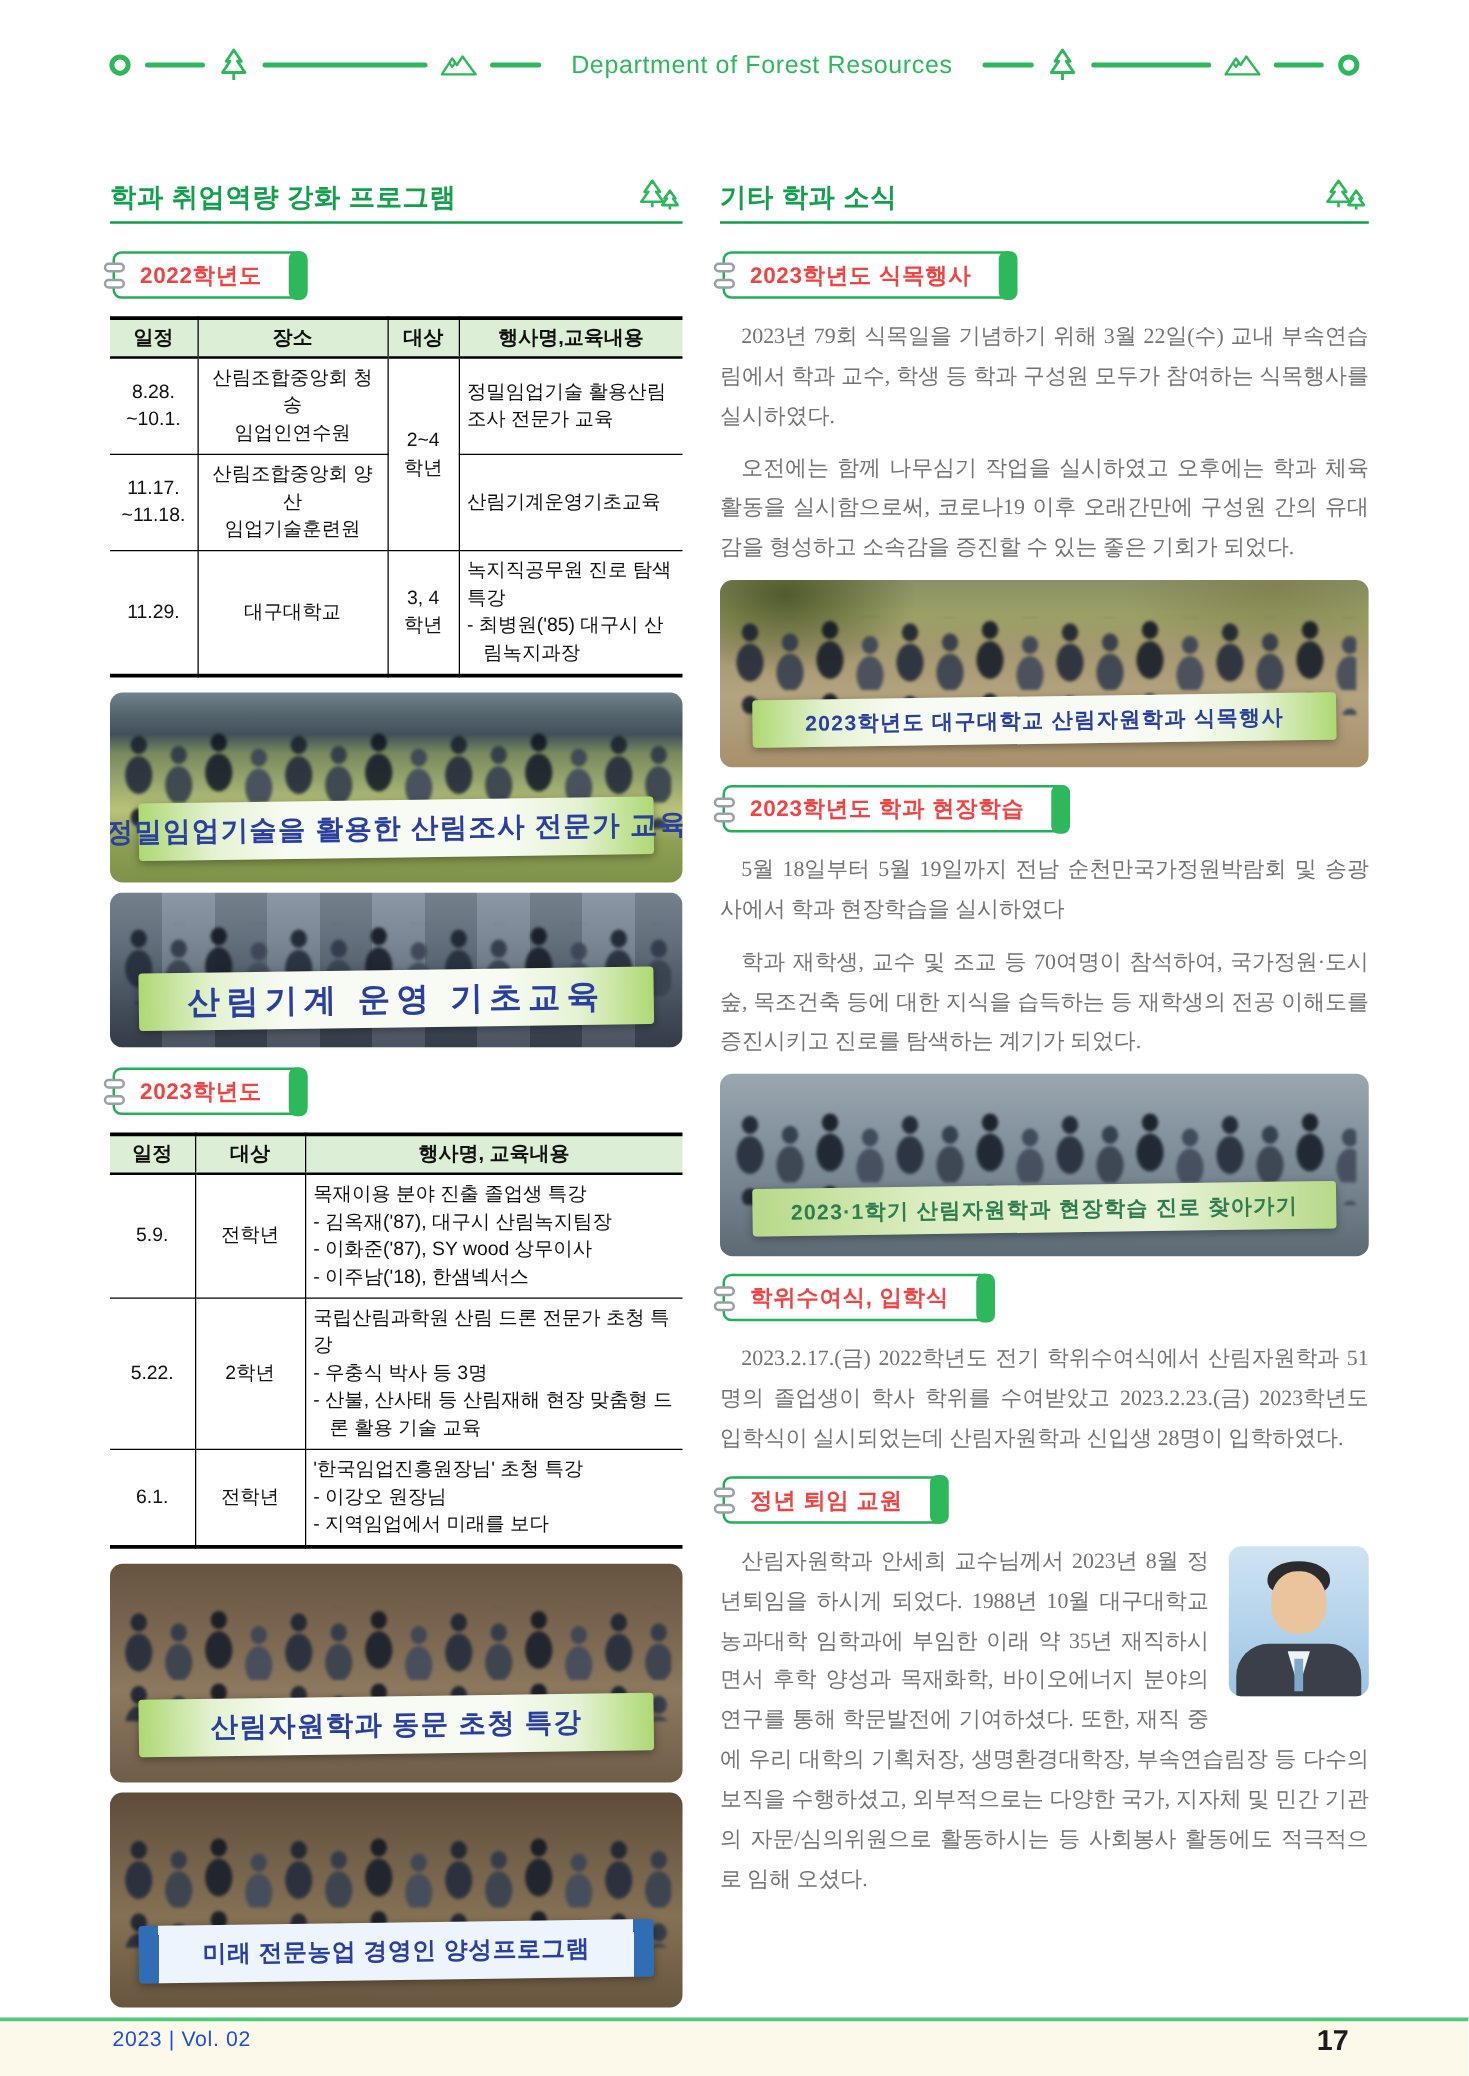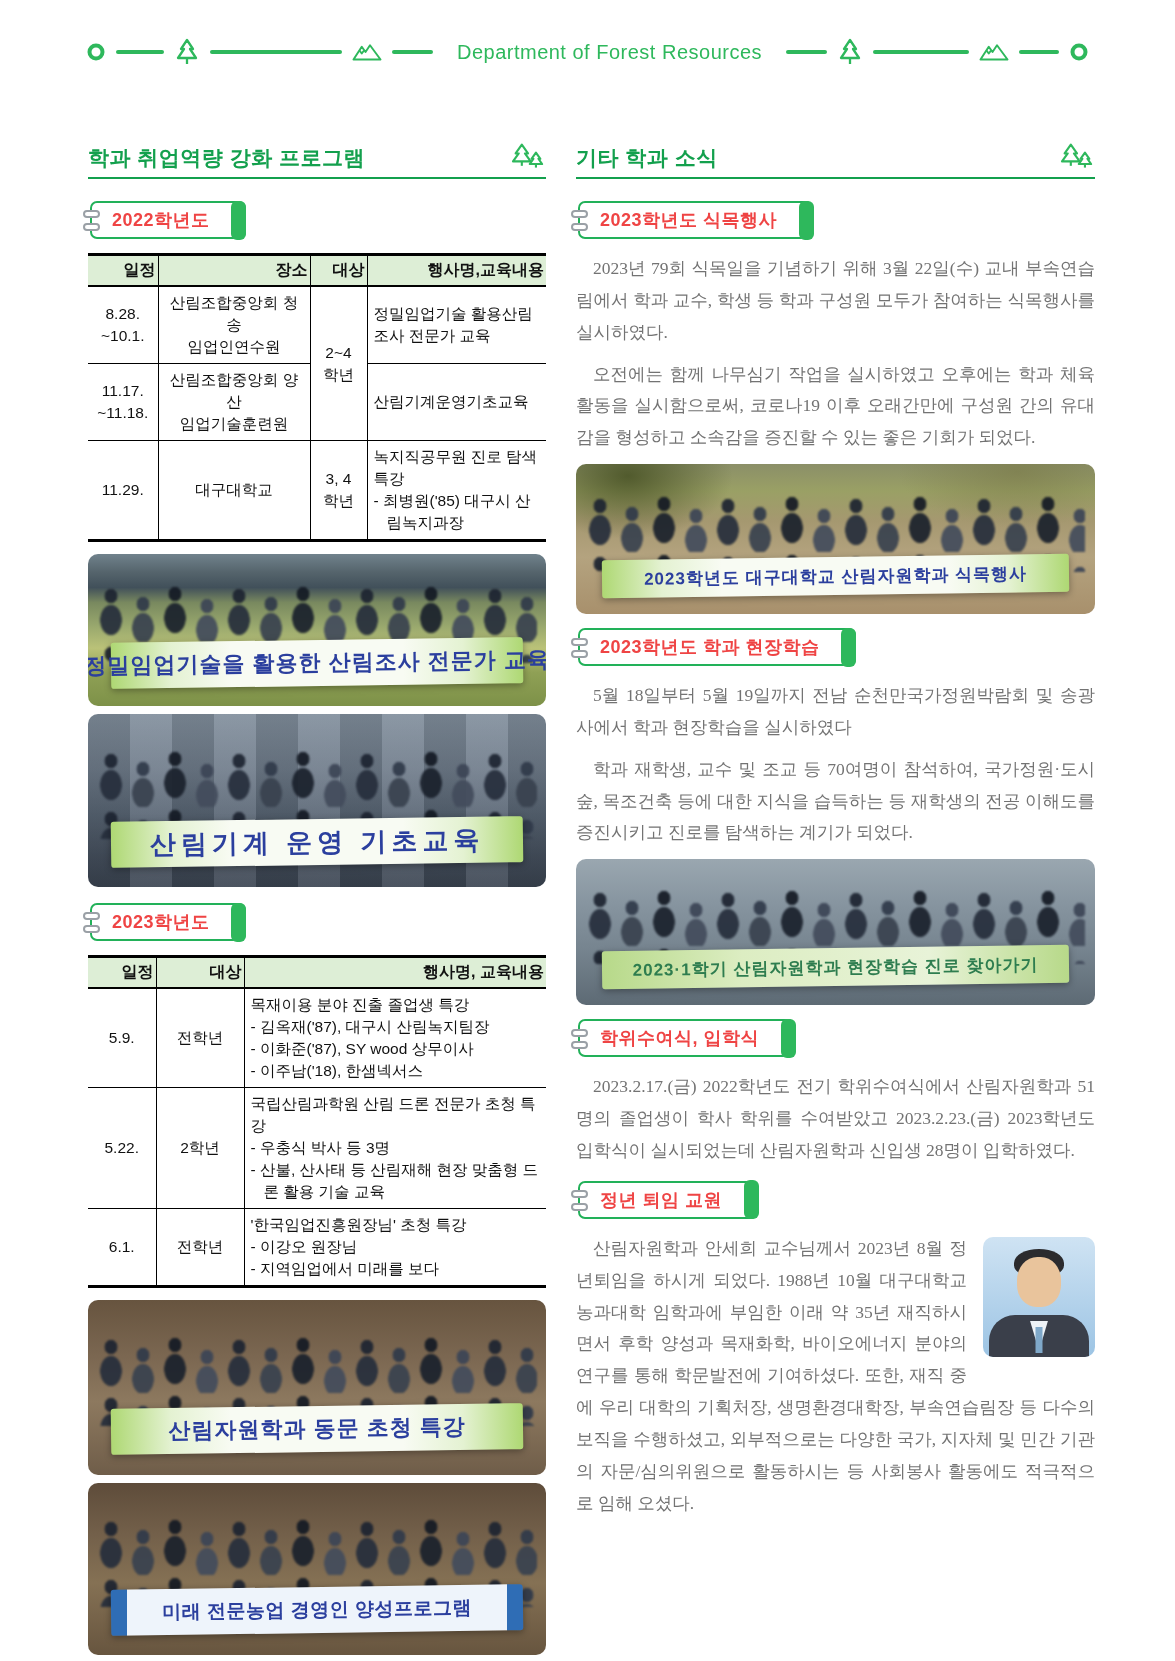--- a/index.html
+++ b/index.html
@@ -25,21 +25,21 @@
 
   
   .badge { position:relative; display:inline-block; border:2.5px solid #22b159; border-radius:7px; background:#fff; padding:5px 34px 5px 20px; margin:0 0 14px 2px; }
   .badge .badge-text { color:#ef4444; font-weight:bold; font-size:18px; letter-spacing:.5px; }
   .badge .tab { position:absolute; right:-2.5px; top:-2.5px; bottom:-2.5px; width:15px; background:#2eb85c; border-radius:6px; }
   .badge .ring { position:absolute; left:-9px; width:17px; height:8px; border:2.5px solid #9aa0a6; background:#fff; border-radius:5px; }
   .badge .r1 { top:22%; } .badge .r2 { top:58%; }
 
   
   table.t { width:100%; border-collapse:collapse; border-top:3px solid #000; border-bottom:3px solid #000; font-size:15.5px; margin-bottom:12px; }
-  table.t th { background:#ddeed6; border-bottom:2.5px solid #000; border-left:1.5px solid #000; font-size:16px; font-weight:bold; padding:4px 2px;text-align:right; }
+  table.t th { background:#ddeed6; border-bottom:2.5px solid #000; border-left:1.5px solid #000; font-size:16px; font-weight:bold; padding:4px 2px; }
   table.t th:first-child { border-left:none; }
   table.t td { border:1.5px solid #000; padding:5px 6px; vertical-align:middle; line-height:1.42; }
   table.t tr > td:first-child { border-left:none; }
   table.t tr > td:last-child { border-right:none; }
   table.t th:last-child { border-right:none; }
   td.c { text-align:center; }
   td.l { text-align:left; }
   .hang { padding-left:13px; text-indent:-13px; white-space:pre-wrap; }
   .t1 col.c-date { width:70px; } .t1 col.c-place { width:152px; } .t1 col.c-target { width:57px; }
   .t2 col.c-date { width:68px; } .t2 col.c-target { width:88px; }
@@ -59,21 +59,21 @@
   .banner { position:absolute; left:5%; right:5%; bottom:13%; height:46px; display:flex; align-items:center; justify-content:center; border-radius:3px; box-shadow:0 2px 7px rgba(0,0,0,.35); transform:rotate(-.8deg);
     background:linear-gradient(90deg,#aed873 0,#e4f2d2 60px,#f8fbf3 120px,#f8fbf3 calc(100% - 120px),#e4f2d2 calc(100% - 60px),#aed873 100%); }
   .banner span { font-weight:bold; color:#2b3f9e; font-size:22px; letter-spacing:1px; white-space:nowrap; }
   .banner.big span { font-size:26px; letter-spacing:5px; }
   .banner.blue-ends { background:linear-gradient(90deg,#2f6db5 0 16px,#eef4fb 16px calc(100% - 16px),#2f6db5 calc(100% - 16px)); }
   .banner.blue-ends span { font-size:19px; letter-spacing:.5px; }
   .banner.greenbg { background:linear-gradient(90deg,#b7d989 0,#dcedc2 30%,#e8f3d8 70%,#b7d989 100%); }
   .banner.sm { height:38px; }
   .banner.sm span { font-size:17px; }
   .ph-field    { height:152px; background:linear-gradient(180deg,#70828c 0%,#55646c 12%,#41505a 22%,#79895f 32%,#9aa96e 48%,#bac278 62%,#8fa055 78%,#7d9148 100%); }
-  .ph-building { height:173px; background:repeating-linear-gradient(90deg,rgba(35,45,58,.28) 0 42px,rgba(120,130,145,.28) 42px 84px),linear-gradient(180deg,#93a0ac 0%,#7c8895 32%,#606c79 58%,#49525e 82%,#3a424d 100%); }
+  .ph-building { height:124px; background:repeating-linear-gradient(90deg,rgba(35,45,58,.28) 0 42px,rgba(120,130,145,.28) 42px 84px),linear-gradient(180deg,#93a0ac 0%,#7c8895 32%,#606c79 58%,#49525e 82%,#3a424d 100%); }
   .ph-hall     { height:175px; background:linear-gradient(180deg,#67543f 0%,#7c6852 34%,#8d795f 58%,#6f5d49 100%); }
   .ph-hall2    { height:172px; background:linear-gradient(180deg,#5e4c3a 0%,#73604a 30%,#857154 58%,#67553f 100%); }
   .ph-orchard  { height:150px; background:radial-gradient(ellipse 150px 90px at 10% 8%,rgba(70,80,35,.85),transparent 70%),radial-gradient(ellipse 170px 80px at 85% 5%,rgba(120,120,70,.6),transparent 70%),linear-gradient(180deg,#8b8f68 0%,#9aa065 18%,#a59870 38%,#b4a37f 62%,#a8906c 100%); }
   .ph-street   { height:146px; background:linear-gradient(180deg,#9aa7b0 0%,#8795a0 30%,#76848f 62%,#5d6a74 100%); }
 
   
   .prose { font-family:"Liberation Serif","DejaVu Serif",serif; font-size:17.5px; line-height:1.82; text-align:justify; color:#737373; margin-bottom:10px; }
   .prose.indent { text-indent:17px; }
   .rsec { margin-bottom:14px; }
 

